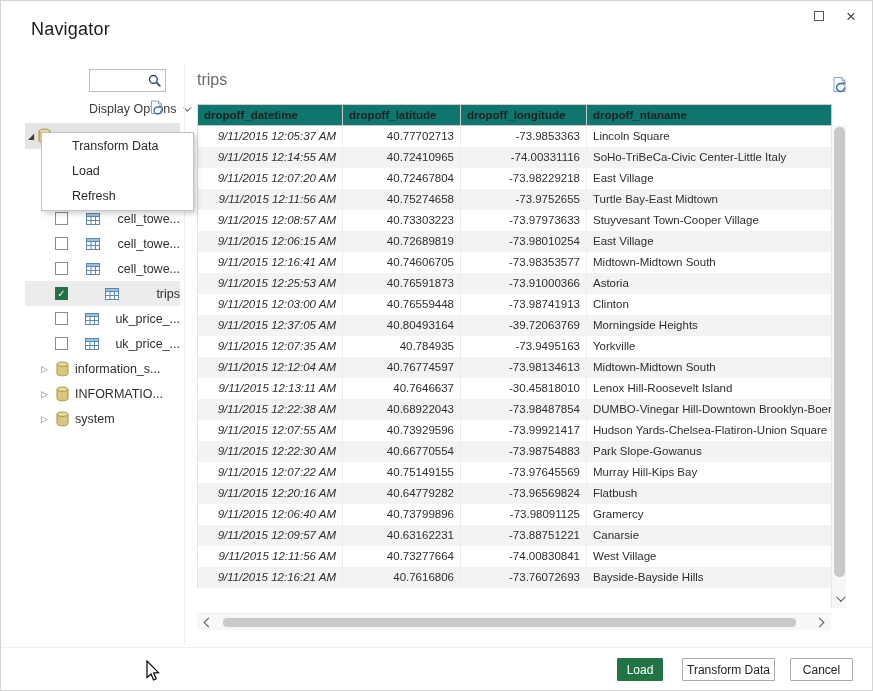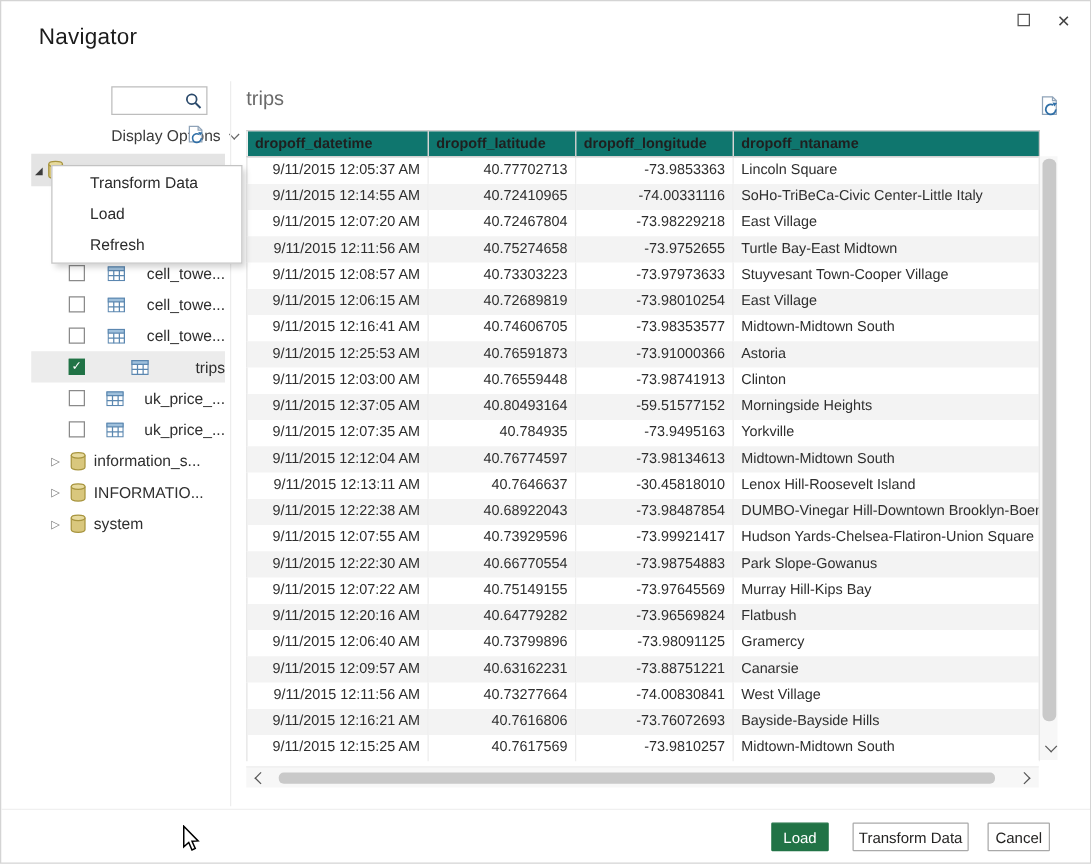--- a/index.html
+++ b/index.html
@@ -68,42 +68,42 @@
     background: #0f766e; font-size: 11.5px; font-weight: bold; text-align: left;
     height: 21px; padding: 0 6px; color: #1f1f1f; white-space: nowrap; overflow: hidden;
     border-top: 1px solid #cfcfcf; border-bottom: 1px solid #c4c4c4; border-right: 1px solid #c9c9c9;
   }
   table.preview th:first-child, table.preview td:first-child { border-left: 1px solid #e3e3e3; }
   table.preview td {
     font-size: 11.5px; height: 21px; line-height: 21px; padding: 0 6px; white-space: nowrap; overflow: hidden;
     color: #2e2e2e; border-right: 1px solid #ededed; background: #fff;
   }
   table.preview tr:nth-child(even) td { background: #f3f3f3; }
-  td.dt  { text-align: right; }
+  td.dt  { text-align: right; font-style: italic; }
   td.num { text-align: right; margin-left: 32px; }
   td.txt { text-align: left; }
 
   
   .v-scroll { left: 830px; top: 124px; width: 15px; height: 483px; background: #f7f7f7; border-left: 1px solid #e8e8e8; }
   .v-scroll .thumb { position: absolute; left: 2px; top: 2px; width: 11px; height: 450px; background: #c9c9c9; border-radius: 5px; }
   .v-scroll .down-ch { position: absolute; left: 4px; bottom: 6px; }
   .h-scroll { left: 196px; top: 612px; width: 634px; height: 17px; background: #f7f7f7; border-top: 1px solid #eee; }
   .h-scroll .thumb { position: absolute; left: 26px; top: 4px; width: 573px; height: 9px; background: #c9c9c9; border-radius: 4px; }
   .h-scroll .left-ch  { position: absolute; left: 8px; top: 5px; }
   .h-scroll .right-ch { position: absolute; right: 8px; top: 5px; }
   .chev.big { width: 7px; height: 7px; border-color: #555; }
 
   
   .footer-line { left: 0; top: 646px; width: 873px; height: 1px; background: #f0f0f0; }
   .btn { position: absolute; top: 657px; height: 23px; font: 12px "Liberation Sans", sans-serif;
          display: flex; align-items: center; justify-content: center; cursor: default; border-radius: 1px; }
   .btn-load { left: 616px; width: 46px; background: var(--accent); border: 1px solid var(--accent); color: #fff; }
   .btn-sec  { background: #fff; border: 1px solid #a9a9a9; color: #252423; }
   .btn-transform { left: 681px; width: 93px; }
-  .btn-cancel { left: 789px; width: 50px; }
+  .btn-cancel { left: 789px; width: 63px; }
 
   .cursor { left: 144px; top: 659px; z-index: 20; }
 </style>
 </head>
 <body style="--accent: #217346;">
 
 <div class="abs dlg-title">Navigator</div>
 <div class="abs win-btn maxi">
     <span class="sq"></span>
   </div>
@@ -319,21 +319,21 @@
         </tr>
         <tr>
           <td class="dt">9/11/2015 12:03:00 AM</td>
           <td class="num">40.76559448</td>
           <td class="num">-73.98741913</td>
           <td class="txt">Clinton</td>
         </tr>
         <tr>
           <td class="dt">9/11/2015 12:37:05 AM</td>
           <td class="num">40.80493164</td>
-          <td class="num">-59.51577152</td>
+          <td class="num">-39.72063769</td>
           <td class="txt">Morningside Heights</td>
         </tr>
         <tr>
           <td class="dt">9/11/2015 12:07:35 AM</td>
           <td class="num">40.784935</td>
           <td class="num">-73.9495163</td>
           <td class="txt">Yorkville</td>
         </tr>
         <tr>
           <td class="dt">9/11/2015 12:12:04 AM</td>
@@ -394,26 +394,20 @@
           <td class="num">40.73277664</td>
           <td class="num">-74.00830841</td>
           <td class="txt">West Village</td>
         </tr>
         <tr>
           <td class="dt">9/11/2015 12:16:21 AM</td>
           <td class="num">40.7616806</td>
           <td class="num">-73.76072693</td>
           <td class="txt">Bayside-Bayside Hills</td>
         </tr>
-        <tr>
-          <td class="dt">9/11/2015 12:15:25 AM</td>
-          <td class="num">40.7617569</td>
-          <td class="num">-73.9810257</td>
-          <td class="txt">Midtown-Midtown South</td>
-        </tr>
       </tbody>
   </table>
 </div>
 
 <div class="abs v-scroll">
   <div class="thumb"></div>
   <span class="chev down big down-ch"></span>
 </div>
 <div class="abs h-scroll">
   <span class="chev left big left-ch"></span>

